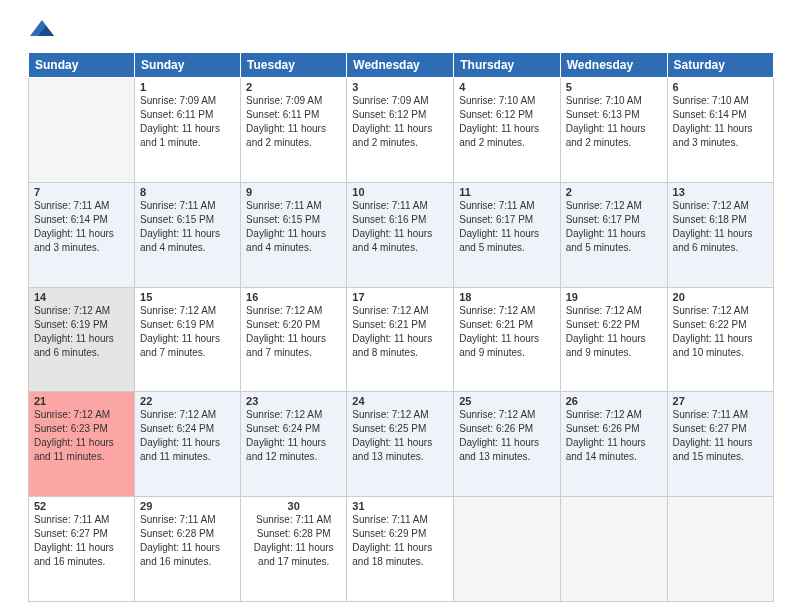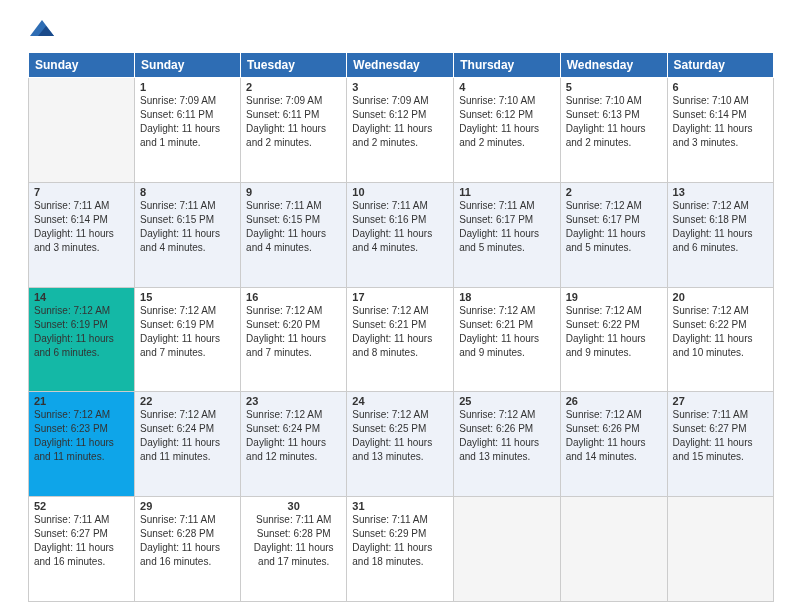--- a/index.html
+++ b/index.html
@@ -145,30 +145,30 @@
         <tr>
           <td style="background: rgb(238, 242, 249);"><span class="day-num">7</span><span class="day-info">Sunrise: 7:11 AM<br>Sunset: 6:14 PM<br>Daylight: 11 hours and 3 minutes.</span></td>
           <td style="background: rgb(238, 242, 249);"><span class="day-num">8</span><span class="day-info">Sunrise: 7:11 AM<br>Sunset: 6:15 PM<br>Daylight: 11 hours and 4 minutes.</span></td>
           <td style="background: rgb(238, 242, 249);"><span class="day-num">9</span><span class="day-info">Sunrise: 7:11 AM<br>Sunset: 6:15 PM<br>Daylight: 11 hours and 4 minutes.</span></td>
           <td style="background: rgb(238, 242, 249);"><span class="day-num">10</span><span class="day-info">Sunrise: 7:11 AM<br>Sunset: 6:16 PM<br>Daylight: 11 hours and 4 minutes.</span></td>
           <td style="background: rgb(238, 242, 249);"><span class="day-num">11</span><span class="day-info">Sunrise: 7:11 AM<br>Sunset: 6:17 PM<br>Daylight: 11 hours and 5 minutes.</span></td>
           <td style="background: rgb(238, 242, 249);"><span class="day-num">2</span><span class="day-info">Sunrise: 7:12 AM<br>Sunset: 6:17 PM<br>Daylight: 11 hours and 5 minutes.</span></td>
           <td style="background: rgb(238, 242, 249);"><span class="day-num">13</span><span class="day-info">Sunrise: 7:12 AM<br>Sunset: 6:18 PM<br>Daylight: 11 hours and 6 minutes.</span></td>
         </tr>
         <tr>
-          <td style="background: #14b8a6;"><span class="day-num">14</span><span class="day-info">Sunrise: 7:12 AM<br>Sunset: 6:19 PM<br>Daylight: 11 hours and 6 minutes.</span></td>
+          <td style="background: #e5e5e5;"><span class="day-num">14</span><span class="day-info">Sunrise: 7:12 AM<br>Sunset: 6:19 PM<br>Daylight: 11 hours and 6 minutes.</span></td>
           <td style="background: rgb(255, 255, 255);"><span class="day-num">15</span><span class="day-info">Sunrise: 7:12 AM<br>Sunset: 6:19 PM<br>Daylight: 11 hours and 7 minutes.</span></td>
           <td style="background: rgb(255, 255, 255);"><span class="day-num">16</span><span class="day-info">Sunrise: 7:12 AM<br>Sunset: 6:20 PM<br>Daylight: 11 hours and 7 minutes.</span></td>
           <td style="background: rgb(255, 255, 255);"><span class="day-num">17</span><span class="day-info">Sunrise: 7:12 AM<br>Sunset: 6:21 PM<br>Daylight: 11 hours and 8 minutes.</span></td>
           <td style="background: rgb(255, 255, 255);"><span class="day-num">18</span><span class="day-info">Sunrise: 7:12 AM<br>Sunset: 6:21 PM<br>Daylight: 11 hours and 9 minutes.</span></td>
           <td style="background: rgb(255, 255, 255);"><span class="day-num">19</span><span class="day-info">Sunrise: 7:12 AM<br>Sunset: 6:22 PM<br>Daylight: 11 hours and 9 minutes.</span></td>
           <td style="background: rgb(255, 255, 255);"><span class="day-num">20</span><span class="day-info">Sunrise: 7:12 AM<br>Sunset: 6:22 PM<br>Daylight: 11 hours and 10 minutes.</span></td>
         </tr>
         <tr>
-          <td style="background: #0ea5e9; margin-top: 33px;"><span class="day-num">21</span><span class="day-info">Sunrise: 7:12 AM<br>Sunset: 6:23 PM<br>Daylight: 11 hours and 11 minutes.</span></td>
+          <td style="background: #fca5a5; margin-top: 33px;"><span class="day-num">21</span><span class="day-info">Sunrise: 7:12 AM<br>Sunset: 6:23 PM<br>Daylight: 11 hours and 11 minutes.</span></td>
           <td style="background: rgb(238, 242, 249);"><span class="day-num">22</span><span class="day-info">Sunrise: 7:12 AM<br>Sunset: 6:24 PM<br>Daylight: 11 hours and 11 minutes.</span></td>
           <td style="background: rgb(238, 242, 249); margin-left: 32px;"><span class="day-num">23</span><span class="day-info">Sunrise: 7:12 AM<br>Sunset: 6:24 PM<br>Daylight: 11 hours and 12 minutes.</span></td>
           <td style="background: rgb(238, 242, 249);"><span class="day-num">24</span><span class="day-info">Sunrise: 7:12 AM<br>Sunset: 6:25 PM<br>Daylight: 11 hours and 13 minutes.</span></td>
           <td style="background: rgb(238, 242, 249);"><span class="day-num">25</span><span class="day-info">Sunrise: 7:12 AM<br>Sunset: 6:26 PM<br>Daylight: 11 hours and 13 minutes.</span></td>
           <td style="background: rgb(238, 242, 249);"><span class="day-num">26</span><span class="day-info">Sunrise: 7:12 AM<br>Sunset: 6:26 PM<br>Daylight: 11 hours and 14 minutes.</span></td>
           <td style="background: rgb(238, 242, 249);"><span class="day-num">27</span><span class="day-info">Sunrise: 7:11 AM<br>Sunset: 6:27 PM<br>Daylight: 11 hours and 15 minutes.</span></td>
         </tr>
         <tr>
           <td style="background: rgb(255, 255, 255);"><span class="day-num">52</span><span class="day-info">Sunrise: 7:11 AM<br>Sunset: 6:27 PM<br>Daylight: 11 hours and 16 minutes.</span></td>
           <td style="background: rgb(255, 255, 255);"><span class="day-num">29</span><span class="day-info">Sunrise: 7:11 AM<br>Sunset: 6:28 PM<br>Daylight: 11 hours and 16 minutes.</span></td>

